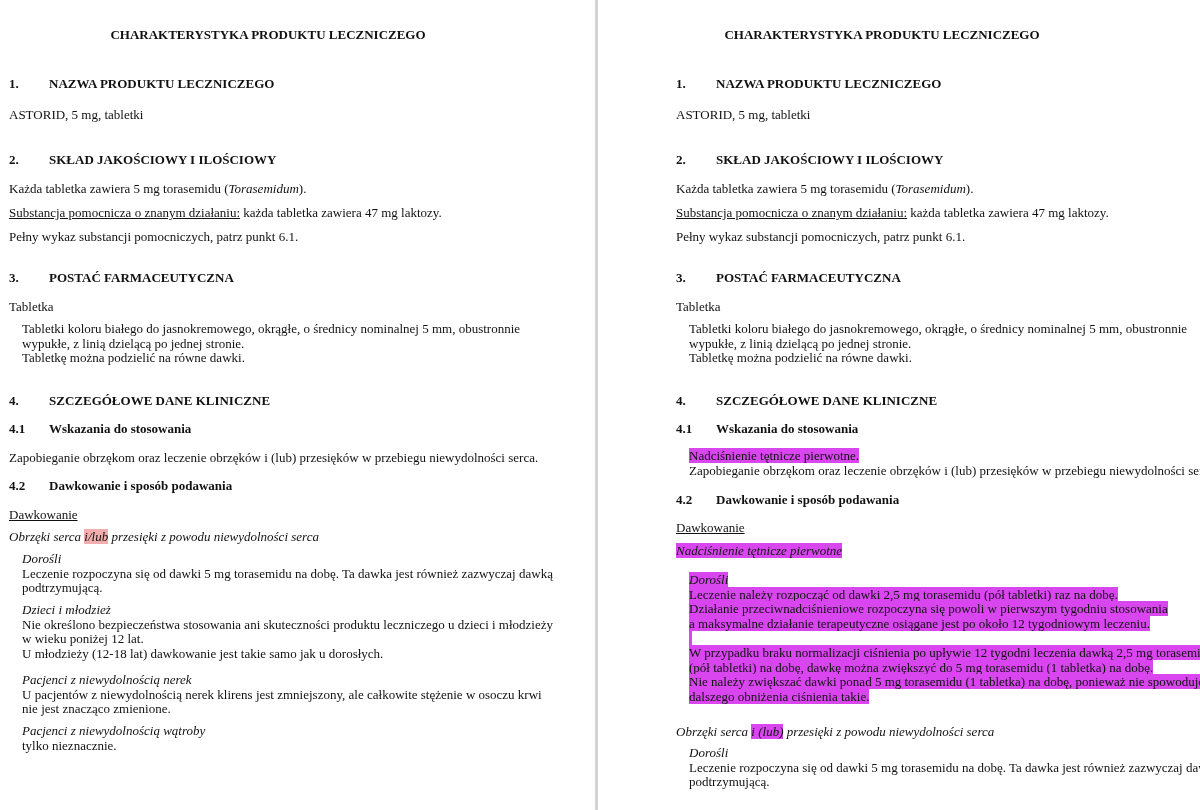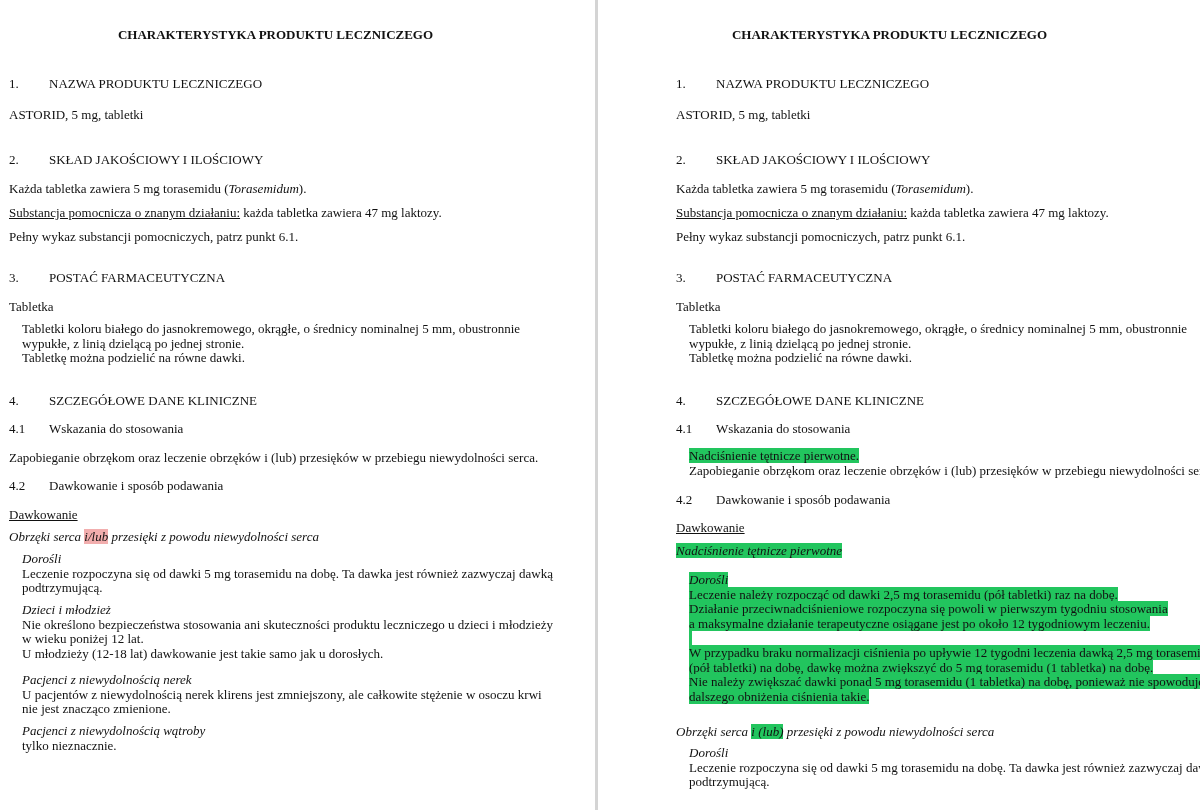--- a/index.html
+++ b/index.html
@@ -1,33 +1,33 @@
 <!DOCTYPE html>
 <html><head>
 <meta charset="utf-8">
 <style>
   html, body { margin:0; padding:0; background:#fff; }
   body { width:1200px; height:810px; overflow:hidden; position:relative;
          font-family:"Liberation Serif", "DejaVu Serif", serif; color:#111; font-size:13px; }
-  .pane { position:absolute; top:0; height:810px; overflow:hidden;padding-left:15px; }
+  .pane { position:absolute; top:0; height:810px; overflow:hidden; }
   .pane.left { left:0; width:596px; }
   .pane.right { left:600px; width:600px; }
   .divider { position:absolute; left:595px; top:0; width:3px; height:810px; background:#d4d4d4; }
   .inner { position:absolute; left:9px; top:0; width:580px; }
   .pane.right .inner { left:76px; width:520px; }
   .doc-title { position:absolute; width:100%; text-align:center; font-weight:bold; font-size:13px; }
   .pane.left .doc-title { left:-30px; }
   .pane.right .doc-title { left:-18px; }
   .abs { position:absolute; left:0; white-space:nowrap; line-height:15px; }
-  .h { font-weight:normal; }
+  .h { font-weight:bold; }
   .h .num { display:inline-block; width:40px; }
   .u { text-decoration:underline; }
   .i { font-style:italic; }
   .del { background:#f2aeae; }
-  .ins { background:#22c55e; }
+  .ins { background:#d946ef; }
   .blk { position:absolute; left:13px; line-height:14.6px; white-space:nowrap; }
 </style>
 </head>
 <body>
 
 <div class="pane left">
   <div class="doc-title abs" style="top:27px;">CHARAKTERYSTYKA PRODUKTU LECZNICZEGO</div>
   <div class="inner">
     <div class="abs h" style="top:76px;"><span class="num">1.</span><span>NAZWA PRODUKTU LECZNICZEGO</span></div>
     <div class="abs" style="top:107px;">ASTORID, 5 mg, tabletki</div>

